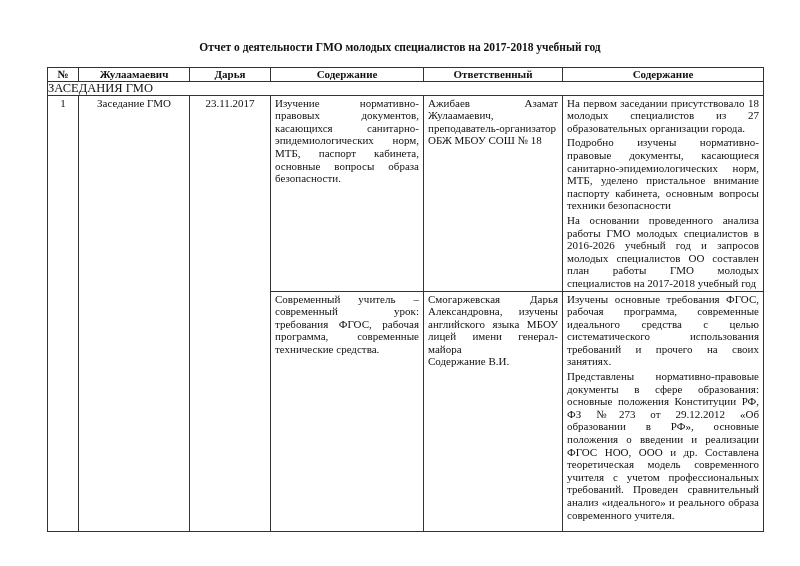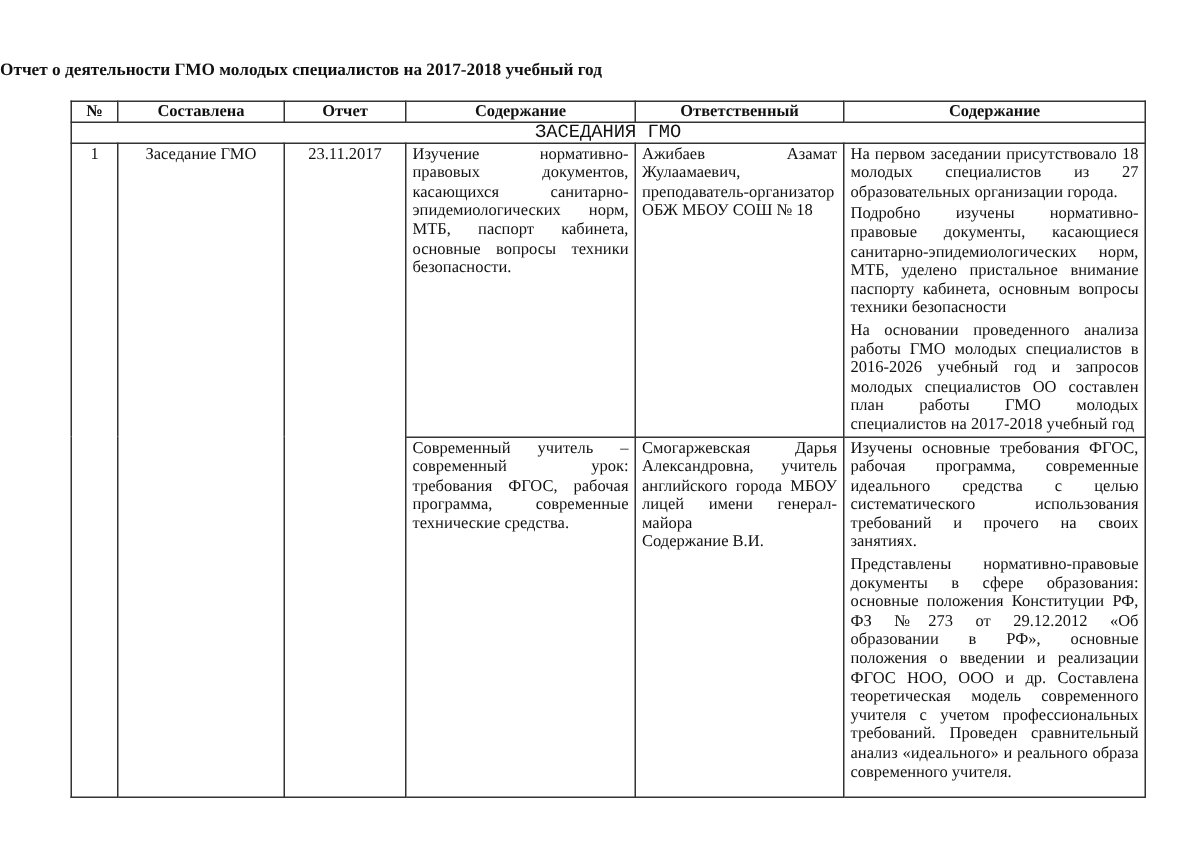--- a/index.html
+++ b/index.html
@@ -1,24 +1,24 @@
 <!DOCTYPE html>
 <html><head>
 <meta charset="utf-8">
 <style>
   html, body { margin:0; padding:0; background:#fff; }
   body { width:800px; height:566px; position:relative; overflow:hidden;
          font-family:"Liberation Serif","DejaVu Serif",serif; color:#111; }
-  .title { position:absolute; top:41px; left:0; width:800px; text-align:left;
+  .title { position:absolute; top:41px; left:0; width:800px; text-align:center;
            font-weight:bold; font-size:11.5px; }
   table { position:absolute; left:47px; top:67px; border-collapse:collapse;
           table-layout:fixed; width:716px; font-size:11px; line-height:12.6px; }
   td, th { border:1.4px solid #333; vertical-align:top; padding:1px 4px 1px 4px; }
   th { font-weight:bold; text-align:center; font-size:11px; padding:0 3px; height:12px; }
-  .section td { text-align:center; font-size:12.5px; height:13px; padding:0; line-height:13px;font-family:Liberation Mono, monospace; }
+  .section td { text-align:left; font-size:12.5px; height:13px; padding:0; line-height:13px; }
   .center { text-align:center; }
   .just { text-align:justify; }
   .p + .p { margin-top:2px; }
 </style>
 </head>
 <body>
 
 <div class="title">Отчет о деятельности ГМО молодых специалистов на 2017-2018 учебный год</div>
 
 <table>
@@ -26,47 +26,47 @@
     <col style="width:31px">
     <col style="width:111px">
     <col style="width:81px">
     <col style="width:153px">
     <col style="width:139px">
     <col style="width:201px">
   </colgroup>
   <tbody>
       <tr>
     <th>№</th>
-    <th>Составлена</th>
-    <th>Отчет</th>
+    <th>Жулаамаевич</th>
+    <th>Дарья</th>
     <th>Содержание</th>
     <th>Ответственный</th>
     <th>Содержание</th>
   </tr>
   <tr class="section">
     <td colspan="6">ЗАСЕДАНИЯ ГМО</td>
   </tr>
   <tr style="height:195px">
     <td rowspan="2" class="center">1</td>
     <td rowspan="2" class="center">Заседание ГМО</td>
     <td rowspan="2" class="center">23.11.2017</td>
-    <td class="just">Изучение нормативно-правовых документов, касающихся санитарно-эпидемиологических норм, МТБ, паспорт кабинета, основные вопросы техники безопасности.</td>
+    <td class="just">Изучение нормативно-правовых документов, касающихся санитарно-эпидемиологических норм, МТБ, паспорт кабинета, основные вопросы образа безопасности.</td>
     <td class="just">
       <div>Ажибаев Азамат Жулаамаевич, преподаватель-организатор ОБЖ МБОУ СОШ № 18</div>
     </td>
     <td class="just">
       <div class="p">На первом заседании присутствовало 18 молодых специалистов из 27 образовательных организации города.</div>
       <div class="p">Подробно изучены нормативно-правовые документы, касающиеся санитарно-эпидемиологических норм, МТБ, уделено пристальное внимание паспорту кабинета, основным вопросы техники безопасности</div>
       <div class="p">На основании проведенного анализа работы ГМО молодых специалистов в 2016-2026 учебный год и запросов молодых специалистов ОО составлен план работы ГМО молодых специалистов на 2017-2018 учебный год</div>
     </td>
   </tr>
   <tr style="height:240px">
     <td class="just">Современный учитель – современный урок: требования ФГОС, рабочая программа, современные технические средства.</td>
     <td class="just">
-      <div>Смогаржевская Дарья Александровна, учитель английского города МБОУ лицей имени генерал-майора</div>
+      <div>Смогаржевская Дарья Александровна, изучены английского языка МБОУ лицей имени генерал-майора</div>
       <div>Содержание В.И.</div>
     </td>
     <td class="just">
       <div class="p">Изучены основные требования ФГОС, рабочая программа, современные идеального средства с целью систематического использования требований и прочего на своих занятиях.</div>
       <div class="p">Представлены нормативно-правовые документы в сфере образования: основные положения Конституции РФ, ФЗ №273 от 29.12.2012 «Об образовании в РФ», основные положения о введении и реализации ФГОС НОО, ООО и др. Составлена теоретическая модель современного учителя с учетом профессиональных требований. Проведен сравнительный анализ «идеального» и реального образа современного учителя.</div>
     </td>
   </tr>
 </tbody>
   </table>
 

